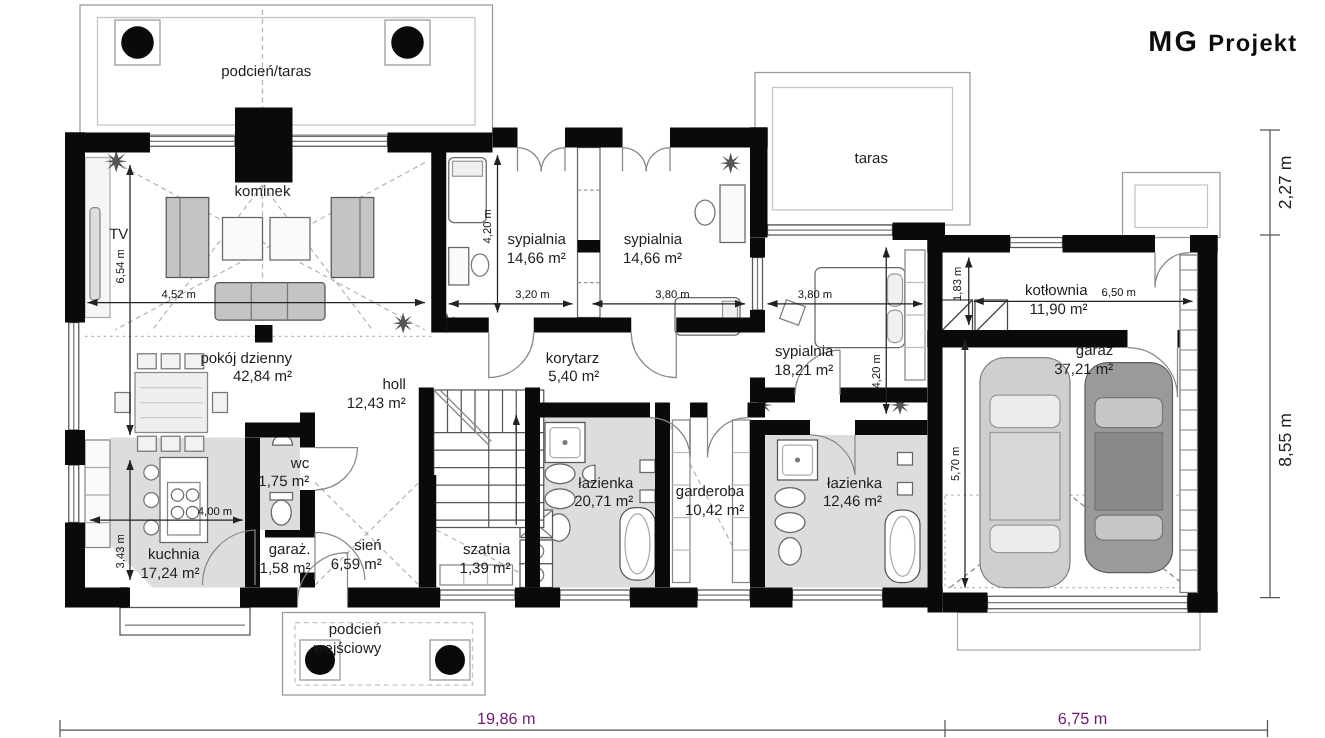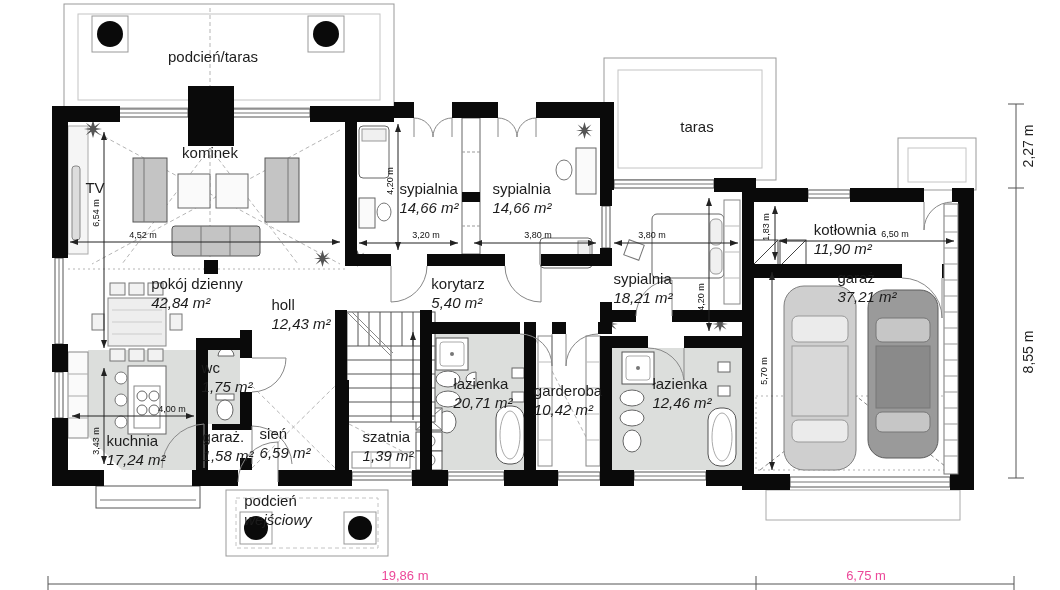--- a/index.html
+++ b/index.html
@@ -1,26 +1,26 @@
 <!DOCTYPE html>
 <html><head>
 <meta charset="utf-8">
 <style>
   html,body{margin:0;padding:0;background:#fff;}
   #canvas{position:relative;width:1060px;height:590px;background:#fff;overflow:hidden;
           font-family:"Liberation Sans",sans-serif;}
   #plan-svg{position:absolute;left:0;top:0;}
-  .room-label{position:absolute;transform:translate(-50%,-50%);text-align:left;
-              font-size:15px;line-height:1.25;color:#1c1c1c;white-space:nowrap;z-index:5;}
-  .room-label .area{display:block;font-style:italic;}
+  .room-label{position:absolute;transform:translate(-50%,-50%);text-align:right;
+              font-size:12px;line-height:1.25;color:#1c1c1c;white-space:nowrap;z-index:5;}
+  .room-label .area{display:block;}
   .dim{position:absolute;transform:translate(-50%,-50%);font-size:9px;color:#111;
        white-space:nowrap;z-index:5;}
   .dim.v{transform:translate(-50%,-50%) rotate(-90deg);}
   .dim.big{font-size:14px;color:#222;}
-  .dim.bottom{font-size:13px;color:#ec4899;}
+  .dim.bottom{font-size:13px;color:#701a75;}
   #logo{position:absolute;top:20px;right:22px;color:#0d0d0d;z-index:6;}
   #logo .mg{font-size:23px;font-weight:700;letter-spacing:2px;}
   #logo .rest{font-size:19px;font-weight:700;margin-left:7px;letter-spacing:1px;}
 </style>
 </head>
 <body>
 
 <div id="canvas">
 
 <svg id="plan-svg" width="1060" height="590" viewBox="0 0 1060 590">
@@ -447,14 +447,17 @@
 <div class="dim" style="left:652px;top:235px">3,80 m</div>
 <div class="dim v" style="left:701px;top:297px">4,20 m</div>
 <div class="dim v" style="left:766px;top:227px">1,83 m</div>
 <div class="dim" style="left:895px;top:234px">6,50 m</div>
 <div class="dim v" style="left:764px;top:371px">5,70 m</div>
 <div class="dim v big" style="left:1028px;top:146px">2,27 m</div>
 <div class="dim v big" style="left:1028px;top:352px">8,55 m</div>
 <div class="dim bottom" style="left:405px;top:575px">19,86 m</div>
 <div class="dim bottom" style="left:866px;top:575px">6,75 m</div>
 
-
+<div id="logo">
+  <span class="mg">MG</span><span class="rest">Projekt</span>
 </div>
 
+</div>
+
 </body></html>

